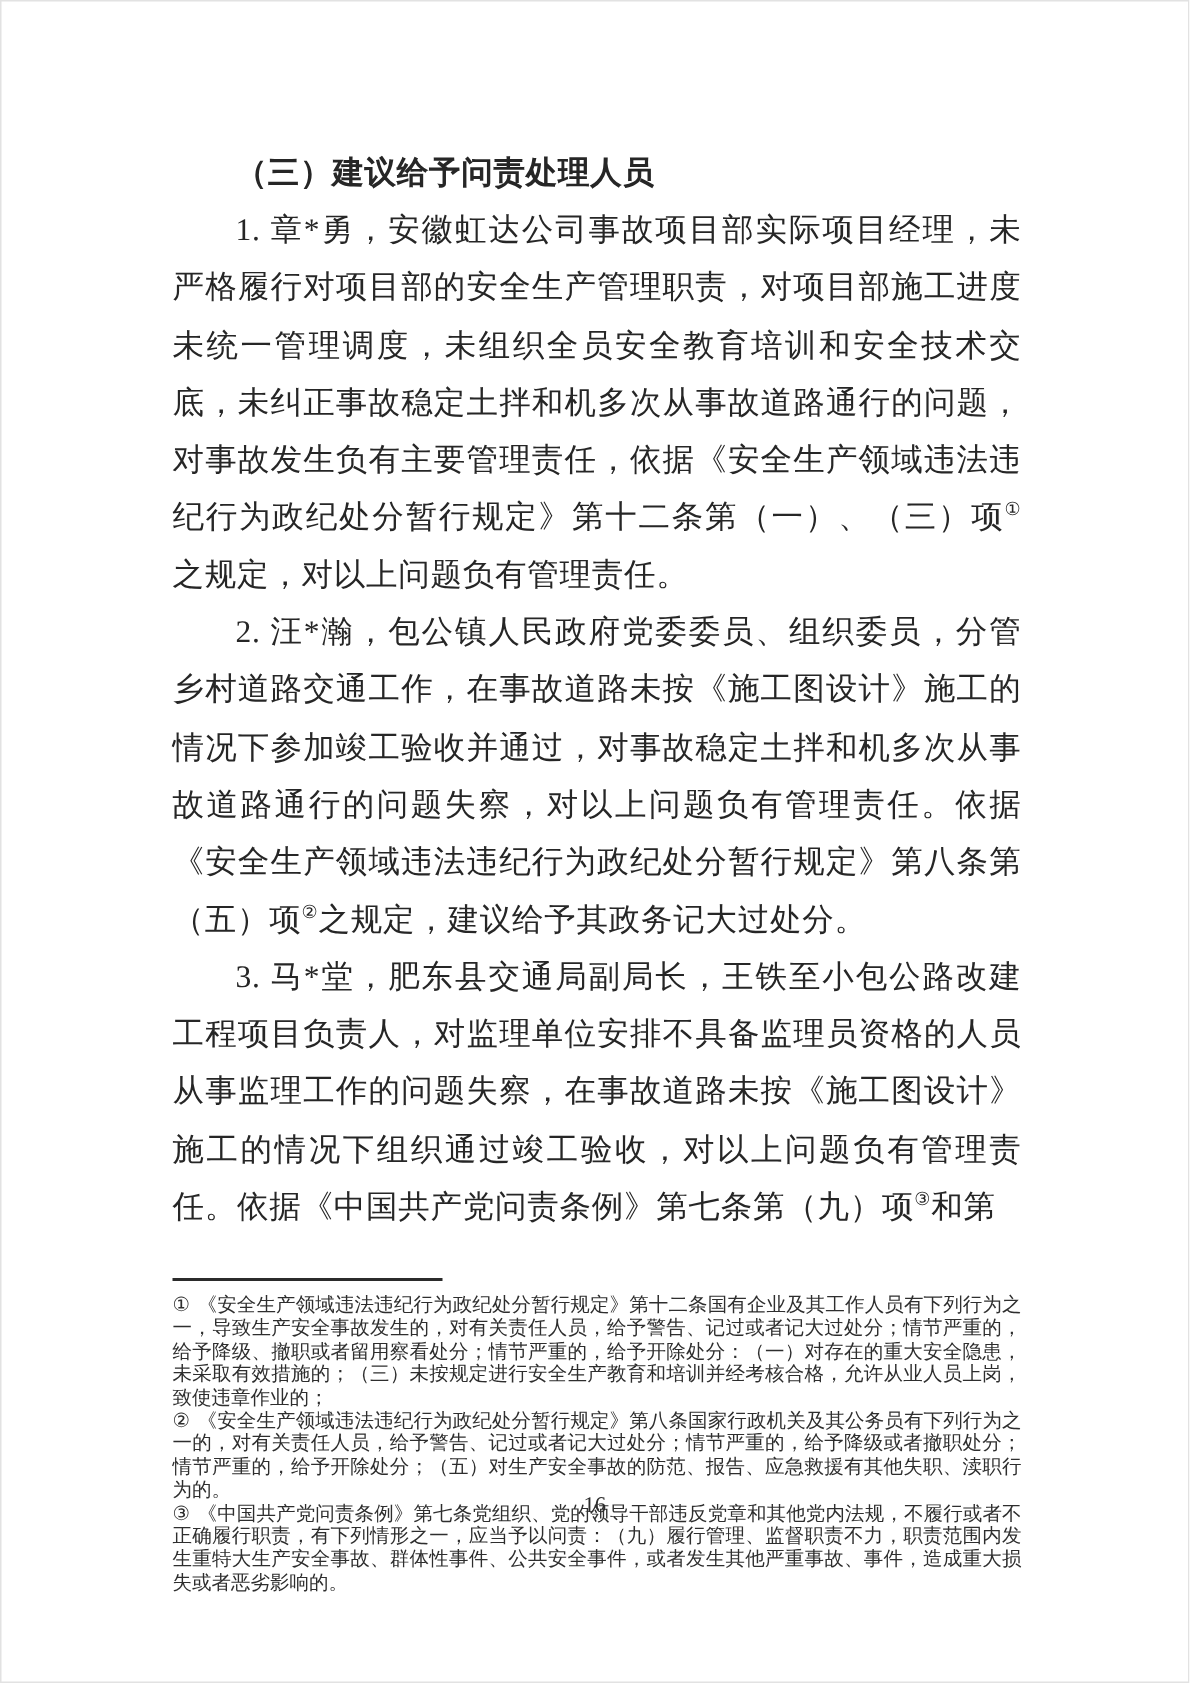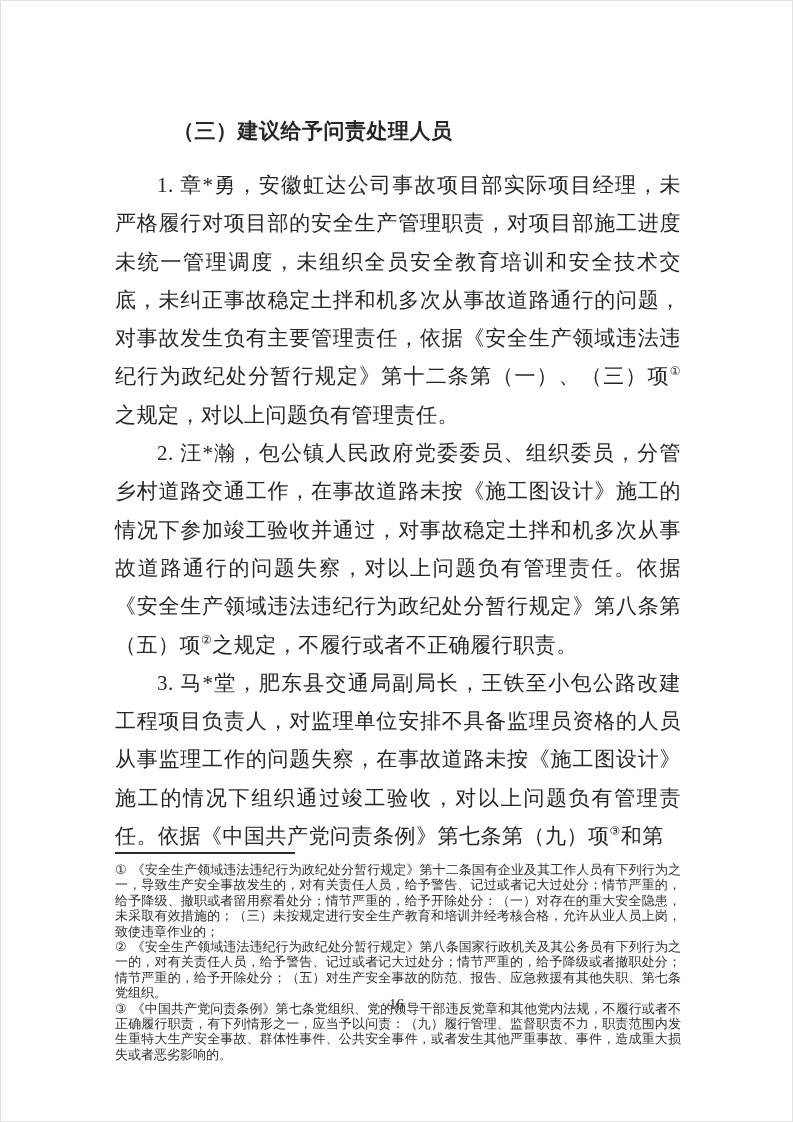--- a/index.html
+++ b/index.html
@@ -17,21 +17,21 @@
     font-family: "Liberation Serif", "DejaVu Serif", serif;
     color: #262626;
   }
   .content {
     position: absolute;
     left: 115px;
     top: 96px;
     width: 566px;
   }
   .section-heading {
-    margin: 16px;
+    margin: 0;
     font-size: 21px;
     line-height: 38px;
     font-weight: 600;
     text-indent: 2em;
     letter-spacing: 0.5px;
   }
   .para {
     margin: 0;
     font-size: 21px;
     line-height: 38.3px;
@@ -79,30 +79,30 @@
 </head>
 <body>
 
 <div class="page">
 
   <main class="content">
     <h2 class="section-heading">（三）建议给予问责处理人员</h2>
 
     <p class="para"><span>1. 章*勇，安徽虹达公司事故项目部实际项目经理，未严格履行对项目部的安全生产管理职责，对项目部施工进度未统一管理调度，未组织全员安全教育培训和安全技术交底，未纠正事故稳定土拌和机多次从事故道路通行的问题，对事故发生负有主要管理责任，依据《安全生产领域违法违纪行为政纪处分暂行规定》第十二条第（一）、（三）项</span><sup>①</sup><span>之规定，对以上问题负有管理责任。</span></p>
 
-    <p class="para"><span>2. 汪*瀚，包公镇人民政府党委委员、组织委员，分管乡村道路交通工作，在事故道路未按《施工图设计》施工的情况下参加竣工验收并通过，对事故稳定土拌和机多次从事故道路通行的问题失察，对以上问题负有管理责任。依据《安全生产领域违法违纪行为政纪处分暂行规定》第八条第（五）项</span><sup>②</sup><span>之规定，不履行或者不正确履行职责。</span></p>
+    <p class="para"><span>2. 汪*瀚，包公镇人民政府党委委员、组织委员，分管乡村道路交通工作，在事故道路未按《施工图设计》施工的情况下参加竣工验收并通过，对事故稳定土拌和机多次从事故道路通行的问题失察，对以上问题负有管理责任。依据《安全生产领域违法违纪行为政纪处分暂行规定》第八条第（五）项</span><sup>②</sup><span>之规定，建议给予其政务记大过处分。</span></p>
 
     <p class="para"><span>3. 马*堂，肥东县交通局副局长，王铁至小包公路改建工程项目负责人，对监理单位安排不具备监理员资格的人员从事监理工作的问题失察，在事故道路未按《施工图设计》施工的情况下组织通过竣工验收，对以上问题负有管理责任。依据《中国共产党问责条例》第七条第（九）项</span><sup>③</sup><span>和第</span></p>
   </main>
 
   <footer class="footnote-area">
     <hr class="fn-rule">
 
     <p class="fn"><span class="fn-marker">①</span><span>《安全生产领域违法违纪行为政纪处分暂行规定》第十二条国有企业及其工作人员有下列行为之一，导致生产安全事故发生的，对有关责任人员，给予警告、记过或者记大过处分；情节严重的，给予降级、撤职或者留用察看处分；情节严重的，给予开除处分：（一）对存在的重大安全隐患，未采取有效措施的；（三）未按规定进行安全生产教育和培训并经考核合格，允许从业人员上岗，致使违章作业的；</span></p>
 
-    <p class="fn"><span class="fn-marker">②</span><span>《安全生产领域违法违纪行为政纪处分暂行规定》第八条国家行政机关及其公务员有下列行为之一的，对有关责任人员，给予警告、记过或者记大过处分；情节严重的，给予降级或者撤职处分；情节严重的，给予开除处分；（五）对生产安全事故的防范、报告、应急救援有其他失职、第七条党组织。</span></p>
+    <p class="fn"><span class="fn-marker">②</span><span>《安全生产领域违法违纪行为政纪处分暂行规定》第八条国家行政机关及其公务员有下列行为之一的，对有关责任人员，给予警告、记过或者记大过处分；情节严重的，给予降级或者撤职处分；情节严重的，给予开除处分；（五）对生产安全事故的防范、报告、应急救援有其他失职、渎职行为的。</span></p>
 
     <p class="fn"><span class="fn-marker">③</span><span>《中国共产党问责条例》第七条党组织、党的领导干部违反党章和其他党内法规，不履行或者不正确履行职责，有下列情形之一，应当予以问责：（九）履行管理、监督职责不力，职责范围内发生重特大生产安全事故、群体性事件、公共安全事件，或者发生其他严重事故、事件，造成重大损失或者恶劣影响的。</span></p>
   </footer>
 
   <div class="page-number">16</div>
 
 </div>
 
 </body></html>

